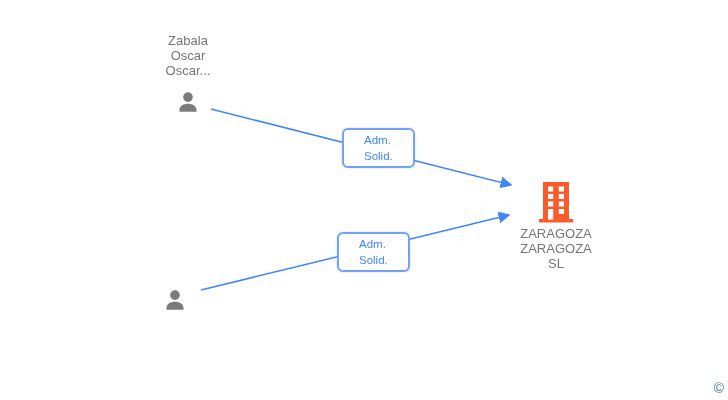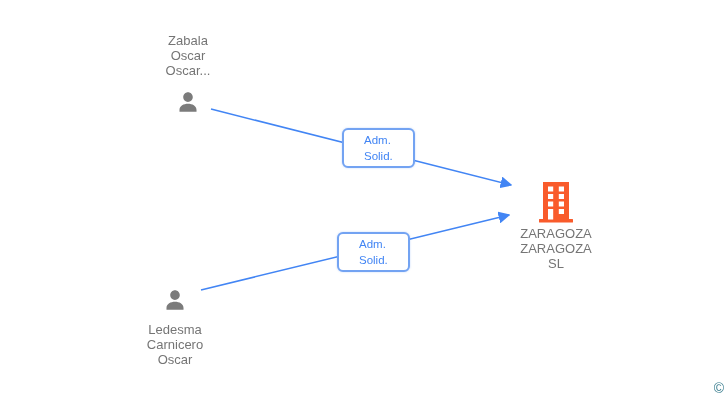--- a/index.html
+++ b/index.html
@@ -117,25 +117,20 @@
       </svg>
     </div>
   </div>
 
   <div class="node" id="node-person2">
     <div class="person-icon-box" style="margin-bottom:8px;">
       <svg width="28" height="28" viewBox="0 0 24 24">
         <path d="M12 12c2.3 0 4.1-1.9 4.1-4.2S14.3 3.6 12 3.6 7.9 5.5 7.9 7.8 9.7 12 12 12zm0 1.6c-3.6 0-7.3 1.8-7.3 5.2v1.6h14.6v-1.6c0-3.4-3.7-5.2-7.3-5.2z" fill="#7b7b7b"></path>
       </svg>
     </div>
-    <div class="node-label">
-      <div>Ledesma</div>
-      <div>Carnicero</div>
-      <div>Oscar</div>
-    </div>
   </div>
 
   <div class="node" id="node-company">
     <div class="company-icon-box">
       <svg width="36" height="41" viewBox="0 0 36 41">
         <g fill="#f95b2b">
           <rect x="5" y="0" width="26" height="37.5"></rect>
           <rect x="1" y="37" width="34" height="3.6" rx="0.6"></rect>
         </g>
         <g fill="#ffffff">

